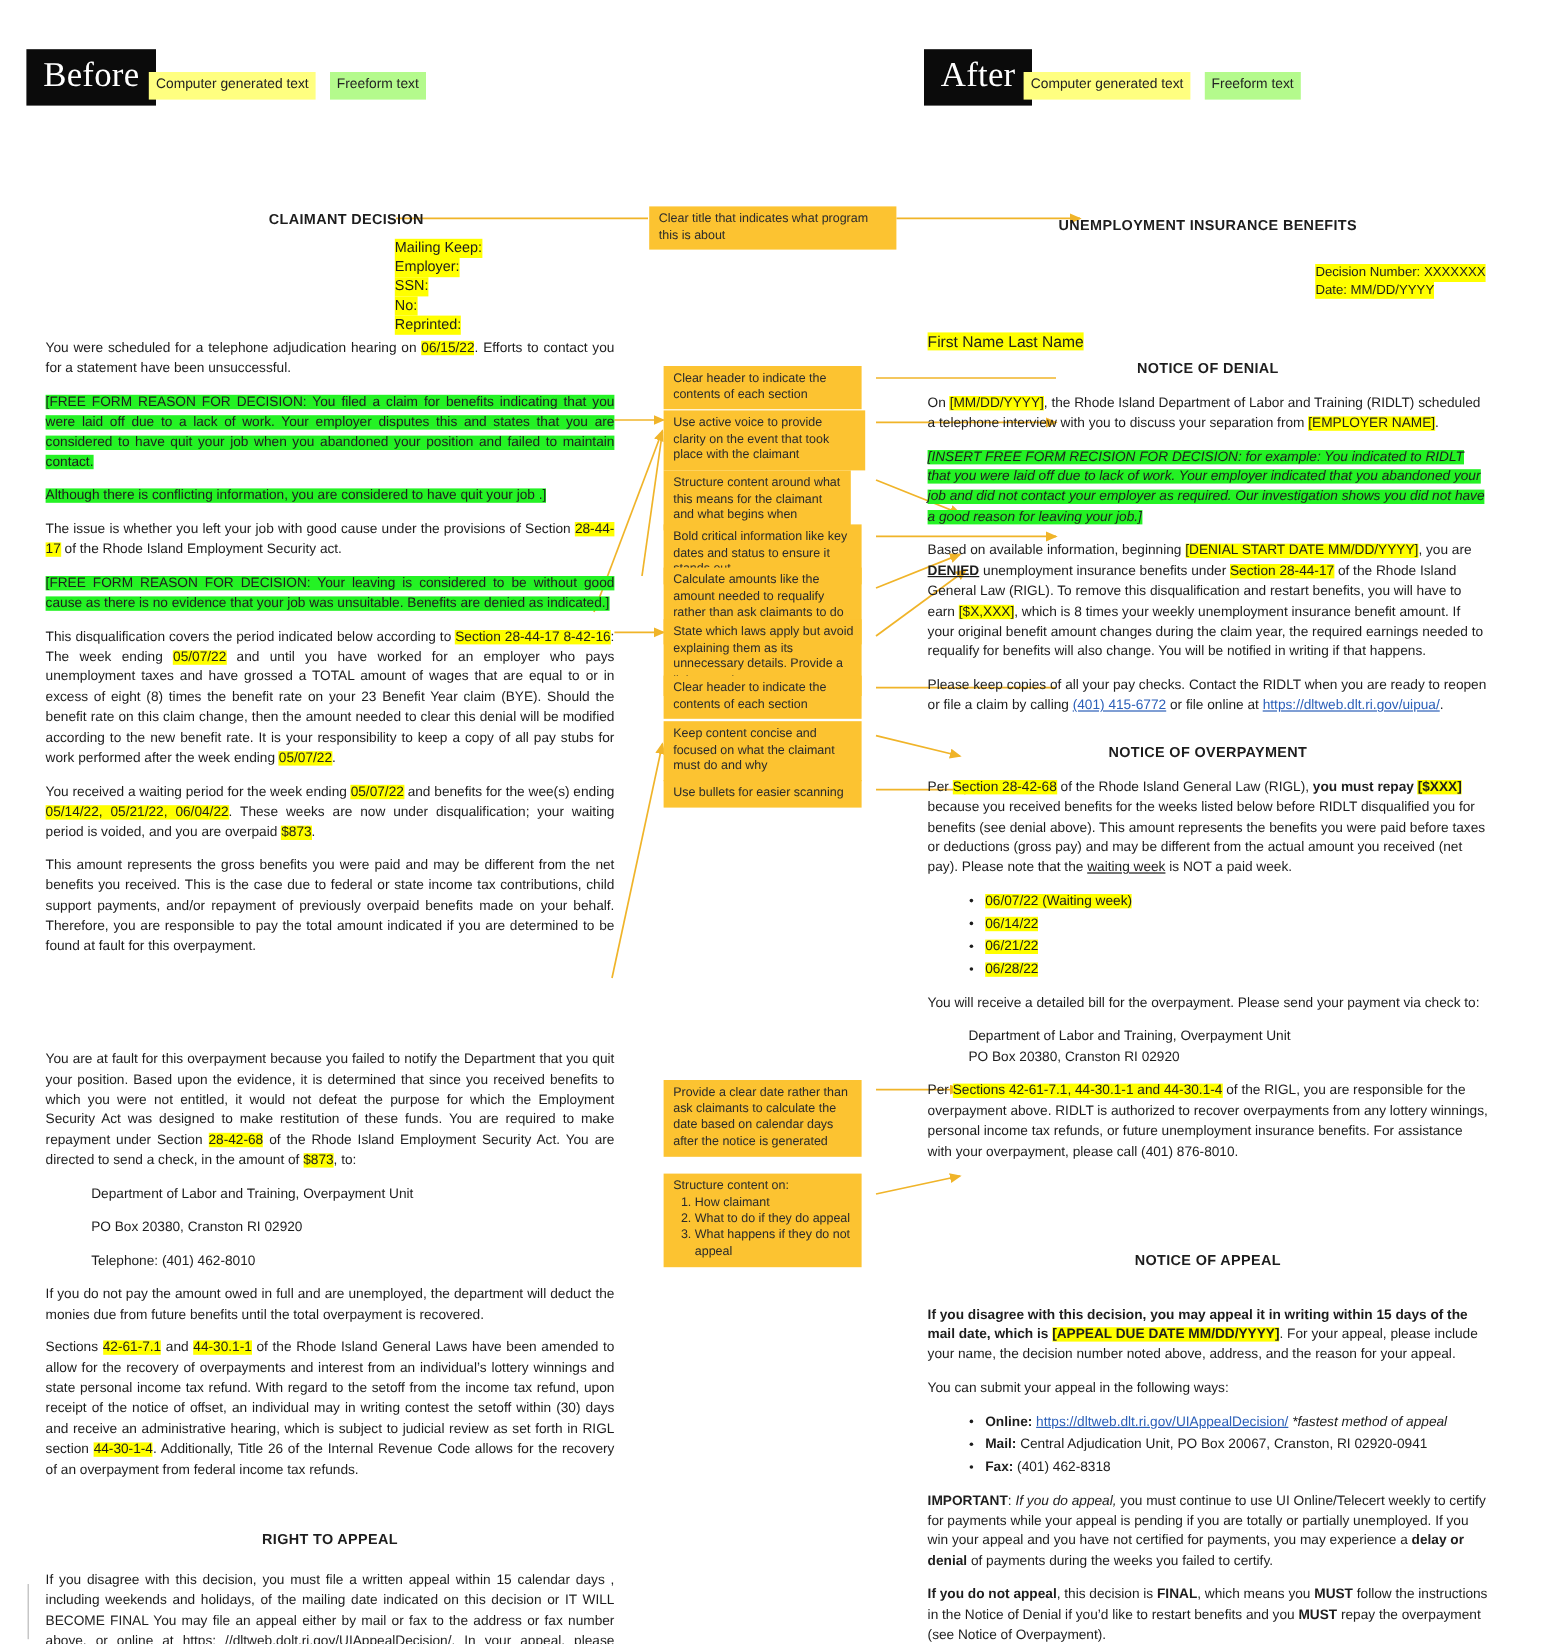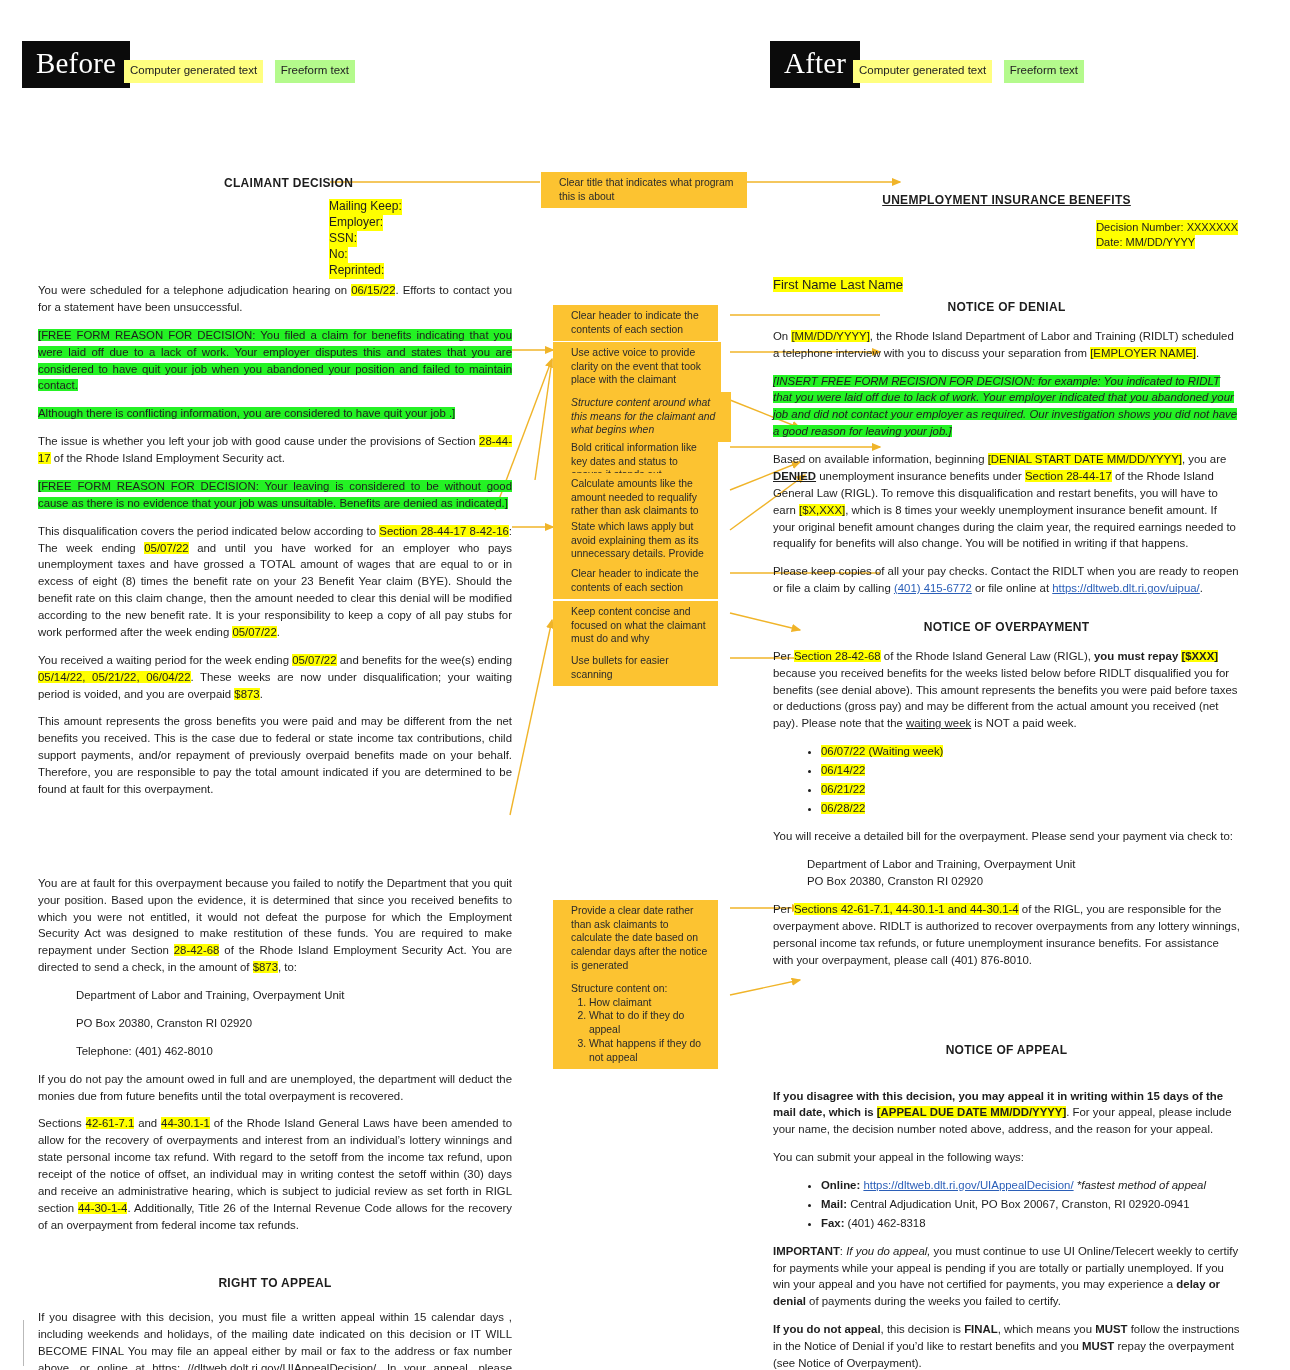--- a/index.html
+++ b/index.html
@@ -76,21 +76,21 @@
   }
   .meta-line { display: block; width: max-content; background: #ffff00; font-size: 12px; line-height: 1.33; }
 
   
   .note {
     position: absolute;
     background: #fcc331;
     color: #2a2a2a;
     font-size: 10.4px;
     line-height: 1.32;
-    padding: 4px 6px 5px 18px;
+    padding: 4px 6px 5px 8px;
     box-sizing: border-box;
   }
   .note ol {
     margin: 0; padding-left: 18px;
   }
   .note ol li { margin: 0; }
 
   
   svg.connectors {
     position: absolute;
@@ -212,21 +212,21 @@
 
   <p>If you disagree with this decision, you must file a written appeal within 15 calendar days , including weekends and holidays, of the mailing date indicated on this decision or IT WILL BECOME FINAL You may file an appeal either by mail or fax to the address or fax number above, or online at https: //dltweb.dolt.ri.gov/UIAppealDecision/. In your appeal, please provide your name, social security number, address, case number you are appealing and reason for appeal.  Once your appeal is received, you will receive further instructions by mail.  IMPORTANT: You must continue using UI Online/Telecert on a weekly basis while pending any appeal hearing or further court proceedings, if you are still totally or partially unemployed.</p>
 </div>
 
 <div class="note" style="left:541px; top:172px; width:206px;">Clear title that indicates what program this is about</div>
 
 <div class="note" style="left:553px; top:305px; width:165px;">Clear header to indicate the contents of each section</div>
 
 <div class="note" style="left:553px; top:342px; width:168px;">Use active voice to provide clarity on the event that took place with the claimant</div>
 
-<div class="note" style="left:553px; top:392px; width:178px;font-style:italic;">Structure content around what this means for the claimant and what begins when</div>
+<div class="note" style="left:553px; top:392px; width:156px;">Structure content around what this means for the claimant and what begins when</div>
 
 <div class="note" style="left:553px; top:437px; width:165px;">Bold critical information like key dates and status to ensure it stands out.</div>
 
 <div class="note" style="left:553px; top:473px; width:165px;">Calculate amounts like the amount needed to requalify rather than ask claimants to do the math.</div>
 
 <div class="note" style="left:553px; top:516px; width:165px;">State which laws apply but avoid explaining them as its unnecessary details. Provide a link to read more.</div>
 
 <div class="note" style="left:553px; top:563px; width:165px;">Clear header to indicate the contents of each section</div>
 
 <div class="note" style="left:553px; top:601px; width:165px;">Keep content concise and focused on what the claimant must do and why</div>
@@ -240,21 +240,21 @@
   <ol>
     <li>How claimant</li>
     <li>What to do if they do appeal</li>
     <li>What happens if they do not appeal</li>
   </ol>
 </div>
 
 <div class="abs doc" style="left:773px; top:172px; width:467px; text-align:left;">
 
   <div style="position:relative; height:110px;">
-    <div class="sec-title" style="position:absolute; left:0; top:20px; width:100%;text-decoration:underline;">UNEMPLOYMENT INSURANCE BENEFITS</div>
+    <div class="sec-title" style="position:absolute; left:0; top:8px; width:100%;">UNEMPLOYMENT INSURANCE BENEFITS</div>
     <div style="position:absolute; right:2px; top:48px; text-align:left;">
       <span class="meta-line" style="font-size:11px;">Decision Number: XXXXXXX</span>
       <span class="meta-line" style="font-size:11px;">Date: MM/DD/YYYY</span>
     </div>
     <div style="position:absolute; left:0; top:103px;">
       <span class="hl" style="font-size:13px;">First Name Last Name</span>
     </div>
   </div>
 
   <div class="sec-title" style="margin:17px 0 11px 0;">NOTICE OF DENIAL</div>

